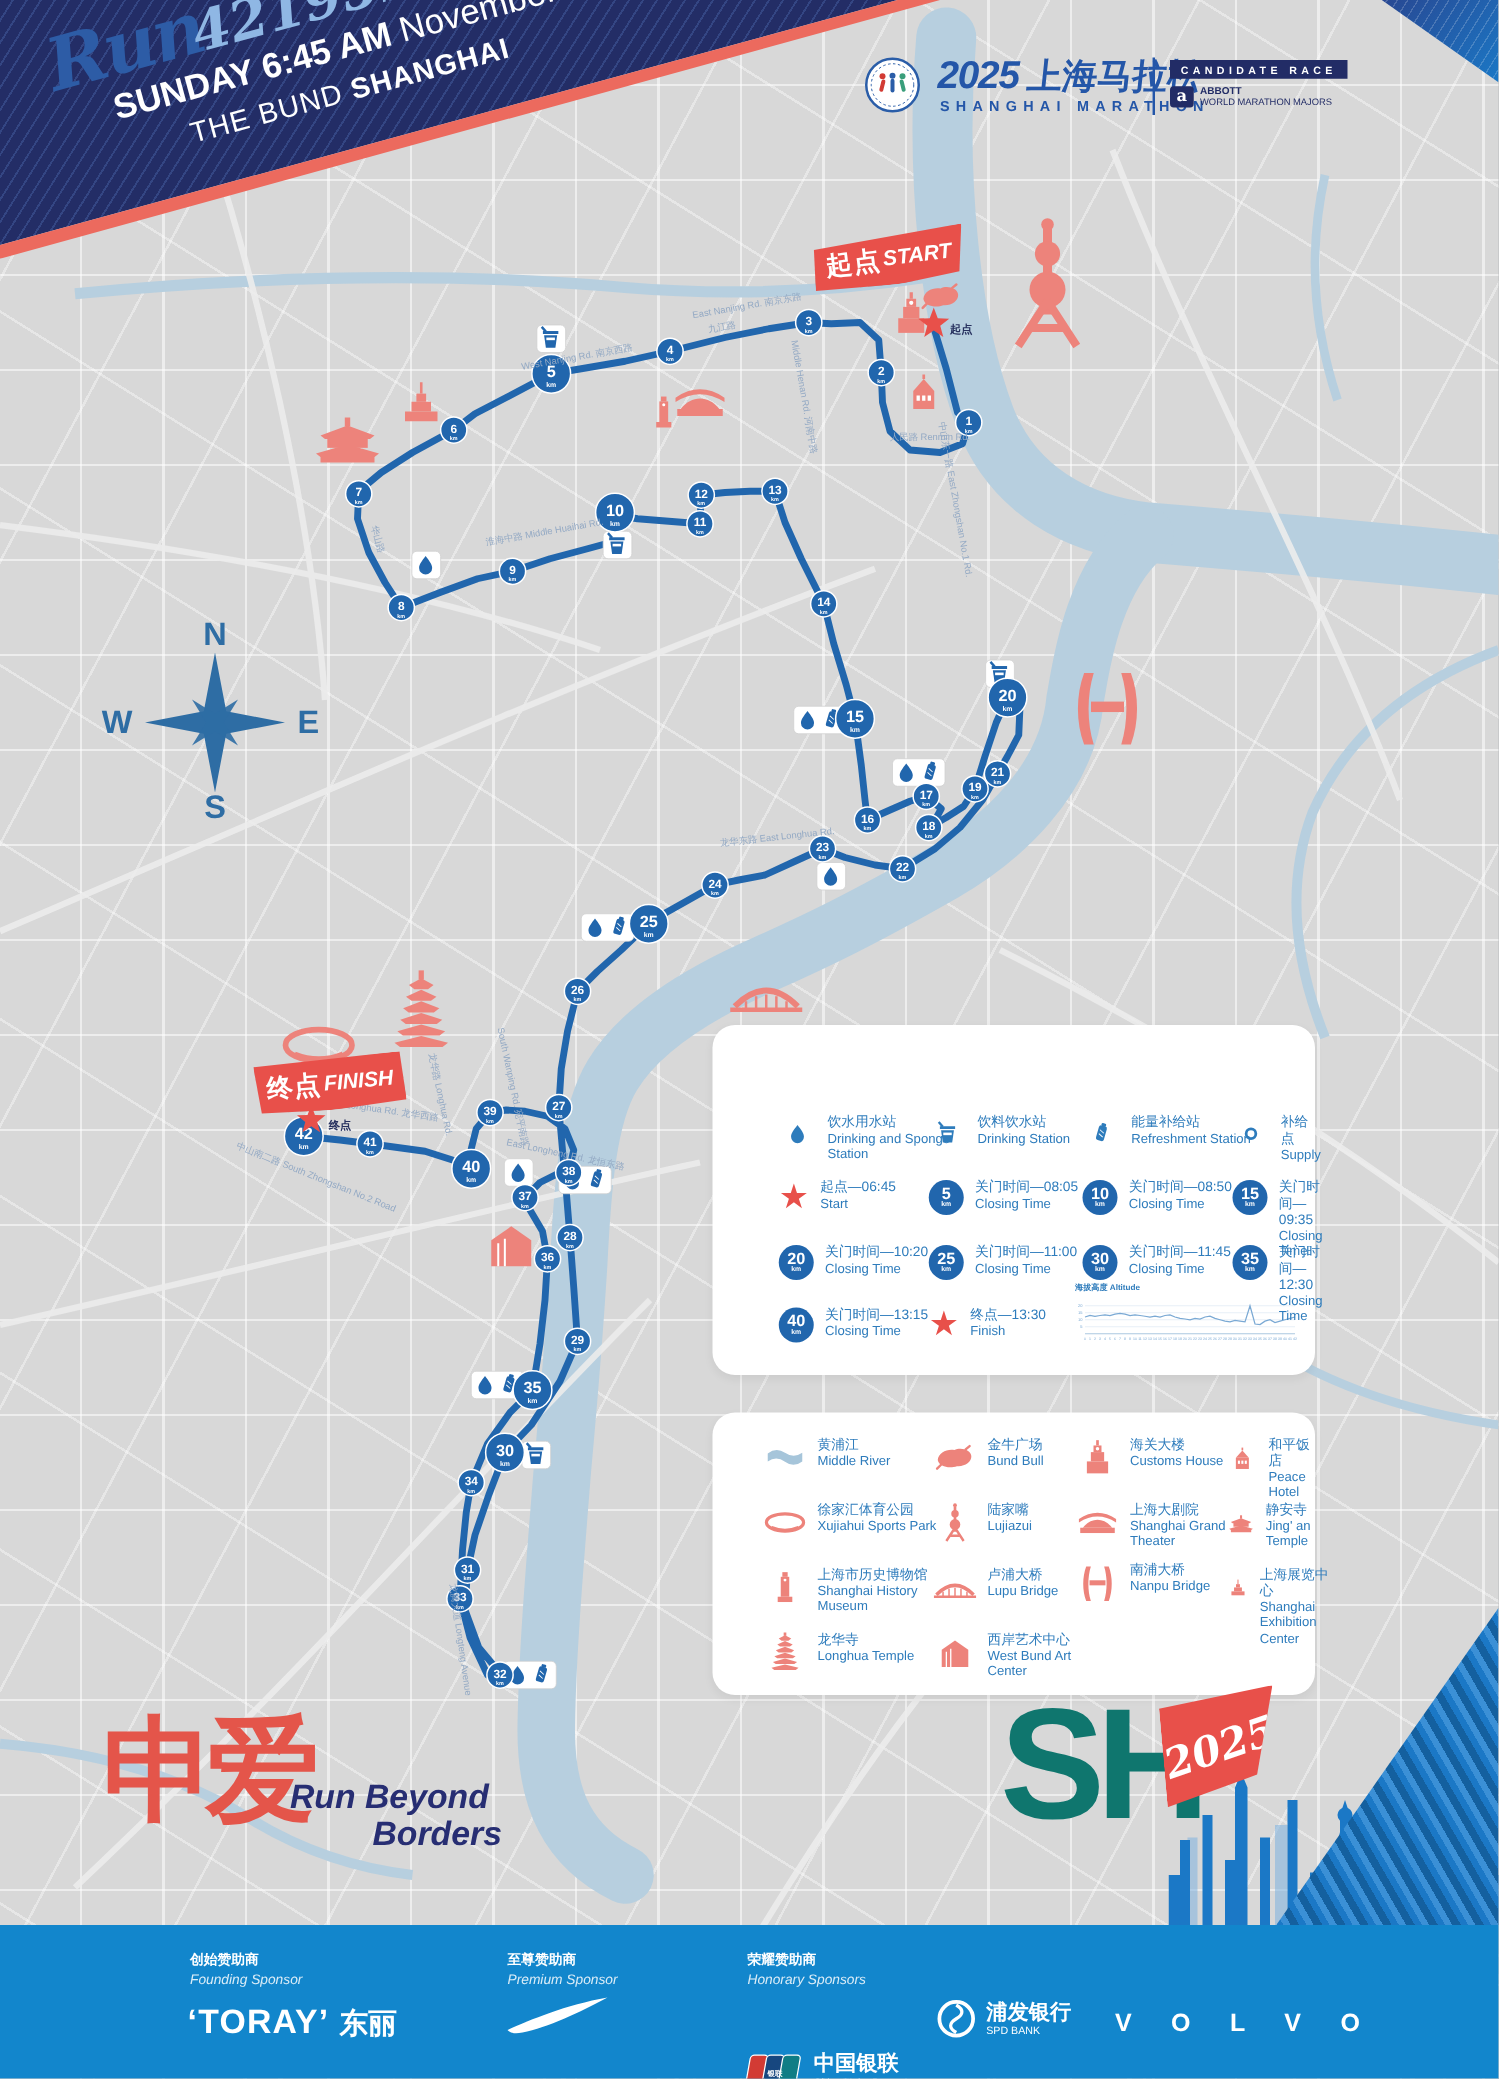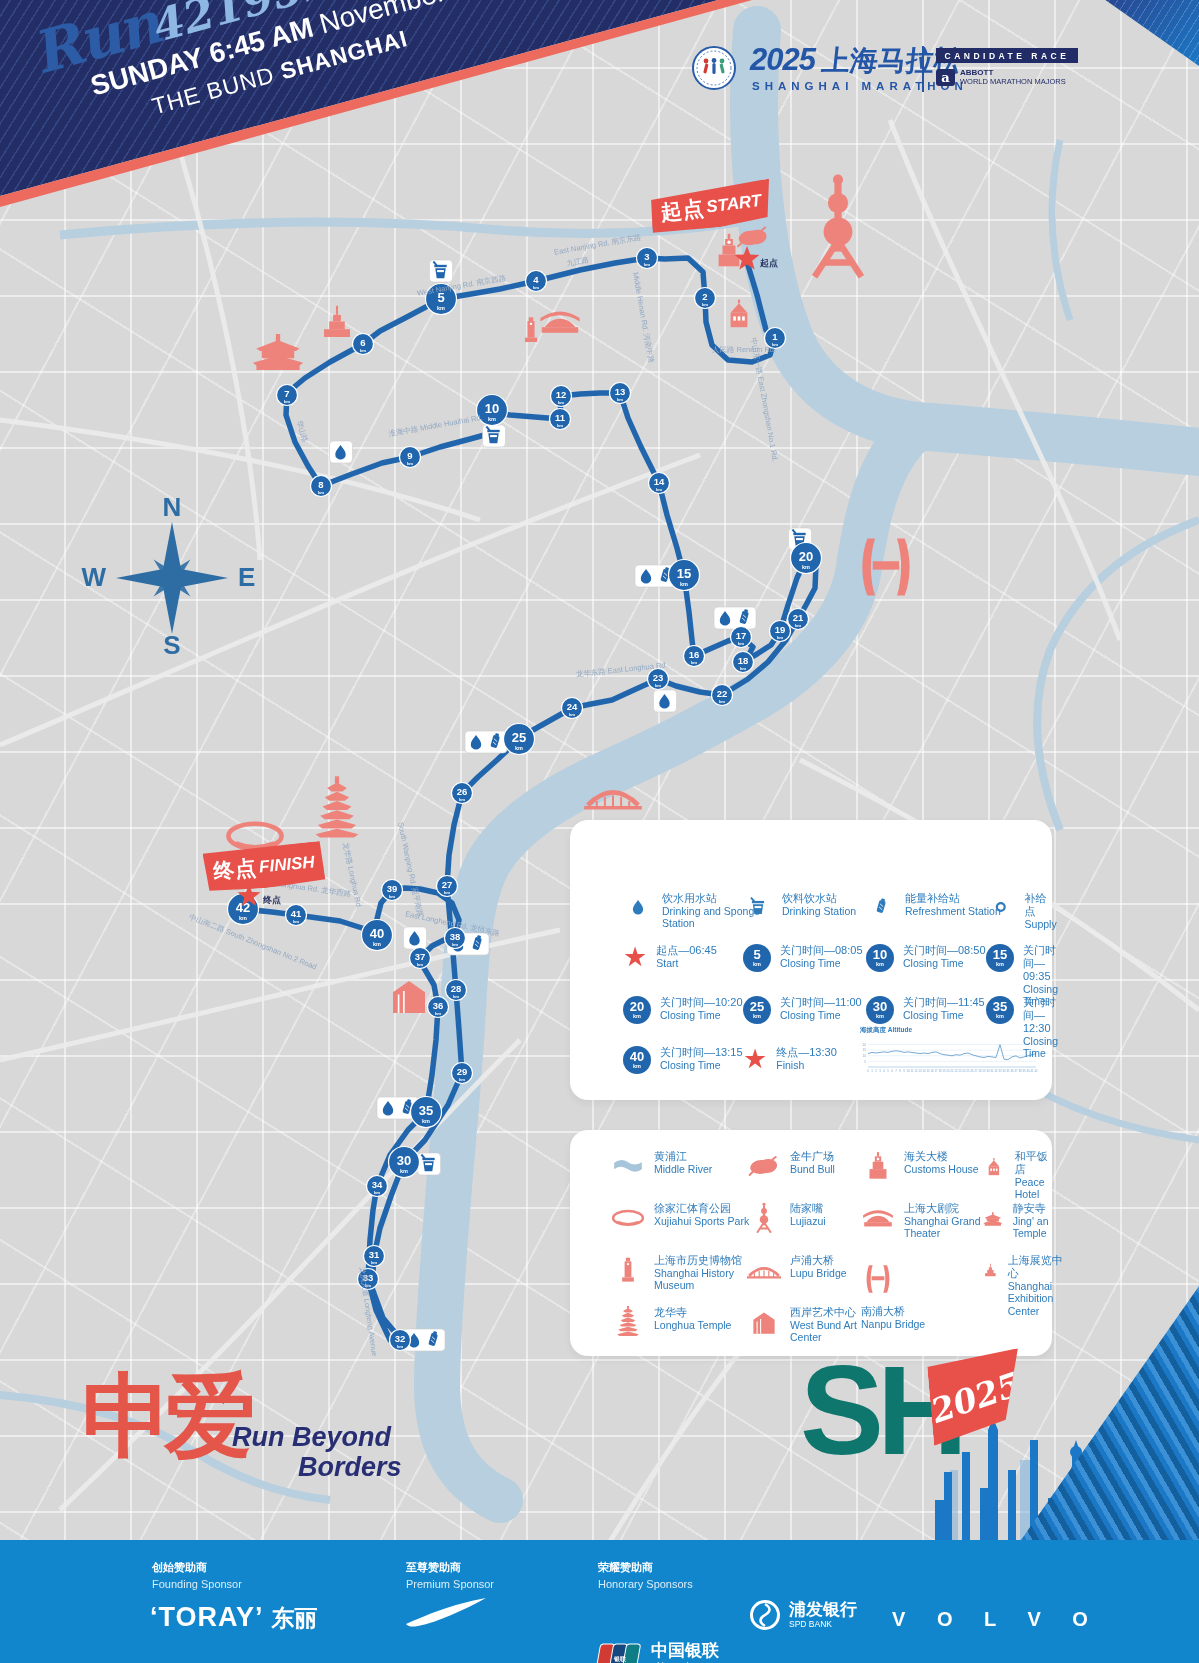--- a/index.html
+++ b/index.html
@@ -85,21 +85,21 @@
   .sh-flag{position:absolute;left:930px;top:1352px;width:92px;height:90px;z-index:6;background:#e8504a;
     clip-path:polygon(0 12%,100% 0,80% 78%,0 100%);transform:rotate(-5deg);display:flex;align-items:center;justify-content:center;}
   .sh-flag span{font-family:"DejaVu Serif",serif;font-style:italic;font-weight:700;font-size:33px;color:#fff;transform:rotate(-14deg);}
   .skyline{position:absolute;left:0;top:0;z-index:5;}
   .corner-stripes{position:absolute;right:0;top:1286px;width:178px;height:254px;z-index:5;
     background:repeating-linear-gradient(60deg,#1b78c6 0 5px,#3b90d6 5px 10px,#14609f 10px 16px);
     clip-path:polygon(100% 0,100% 100%,0 100%);}
   
   .band{position:absolute;left:0;top:1540px;width:1199px;height:123px;background:#1286cc;z-index:8;}
   .sp-label{position:absolute;color:#fff;font-size:11px;font-weight:700;}
-  .sp-label .en{display:block;font-weight:400;color:rgba(255,255,255,.85);margin-top:3px;}
+  .sp-label .en{display:block;font-weight:400;color:rgba(255,255,255,.85);margin-top:3px;font-style:italic;}
   .toray{position:absolute;left:150px;top:62px;color:#ffffff;white-space:nowrap;}
   .toray .t{font-size:27px;font-weight:900;letter-spacing:1px;}
   .toray .z{font-size:23px;font-weight:700;margin-left:8px;}
   .nike{position:absolute;left:402px;top:56px;}
   .upay{position:absolute;left:596px;top:58px;display:flex;gap:7px;color:#fff;margin-top:44px;}
   .upay .zh{font-size:17px;font-weight:700;line-height:1.1;}
   .upay .en{font-size:8.5px;font-weight:400;}
   .spd{position:absolute;left:748px;top:58px;display:flex;gap:7px;align-items:center;color:#fff;}
   .spd .zh{font-size:17px;font-weight:700;line-height:1.1;}
   .spd .en{font-size:8.5px;font-weight:400;}
@@ -909,21 +909,21 @@
       <div class="leg-item" style="left: 177px; top: 124px;">
         <svg width="34" height="34" viewBox="-16 -16 32 32">
           <g>
             <path d="M-14,4.5 Q0,-9.5 14,4.5" fill="none" stroke="#ed837b" stroke-width="2.6"></path>
             <path d="M-16,6 L16,6" stroke="#ed837b" stroke-width="2"></path>
             <path d="M-9,2.2 V6 M-4.5,0 V6 M0,-0.8 V6 M4.5,0 V6 M9,2.2 V6" stroke="#ed837b" stroke-width="1.1"></path>
           </g>
         </svg>
         <div class="leg-txt"><span class="zh">卢浦大桥</span><span>Lupu Bridge</span></div>
       </div>
-      <div class="leg-item" style="left: 291px; top: 132px; flex-direction: column;">
+      <div class="leg-item" style="left: 291px; top: 120px;">
         <svg width="34" height="34" viewBox="-16 -16 32 32">
           <g>
             <path d="M-8.5,-13 C-11.5,-5 -11.5,5 -8.5,13 L-5,13 C-7.5,5 -7.5,-5 -5,-13 Z" fill="#ed837b"></path>
             <path d="M8.5,-13 C11.5,-5 11.5,5 8.5,13 L5,13 C7.5,5 7.5,-5 5,-13 Z" fill="#ed837b"></path>
             <rect x="-6" y="-2.6" width="12" height="3.8" fill="#ed837b"></rect>
           </g>
         </svg>
         <div class="leg-txt"><span class="zh">南浦大桥</span><span>Nanpu Bridge</span></div>
       </div>
       <div class="leg-item" style="left: 412px; top: 124px;">

